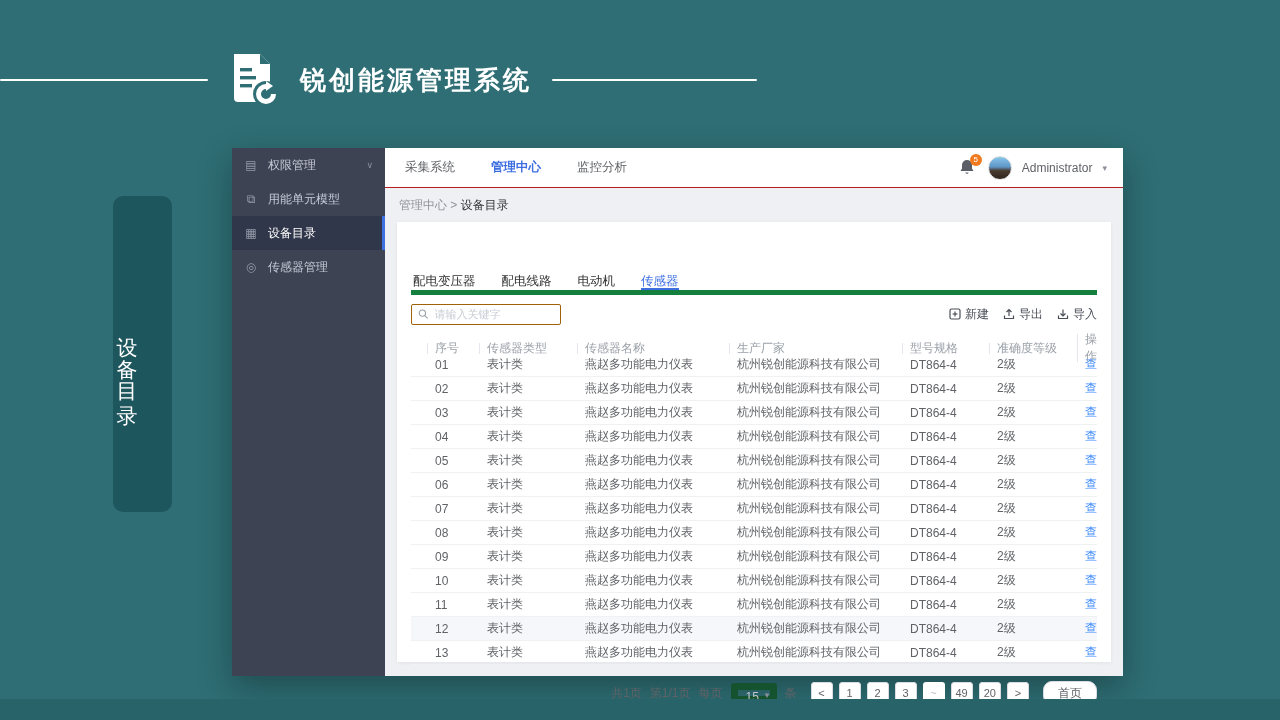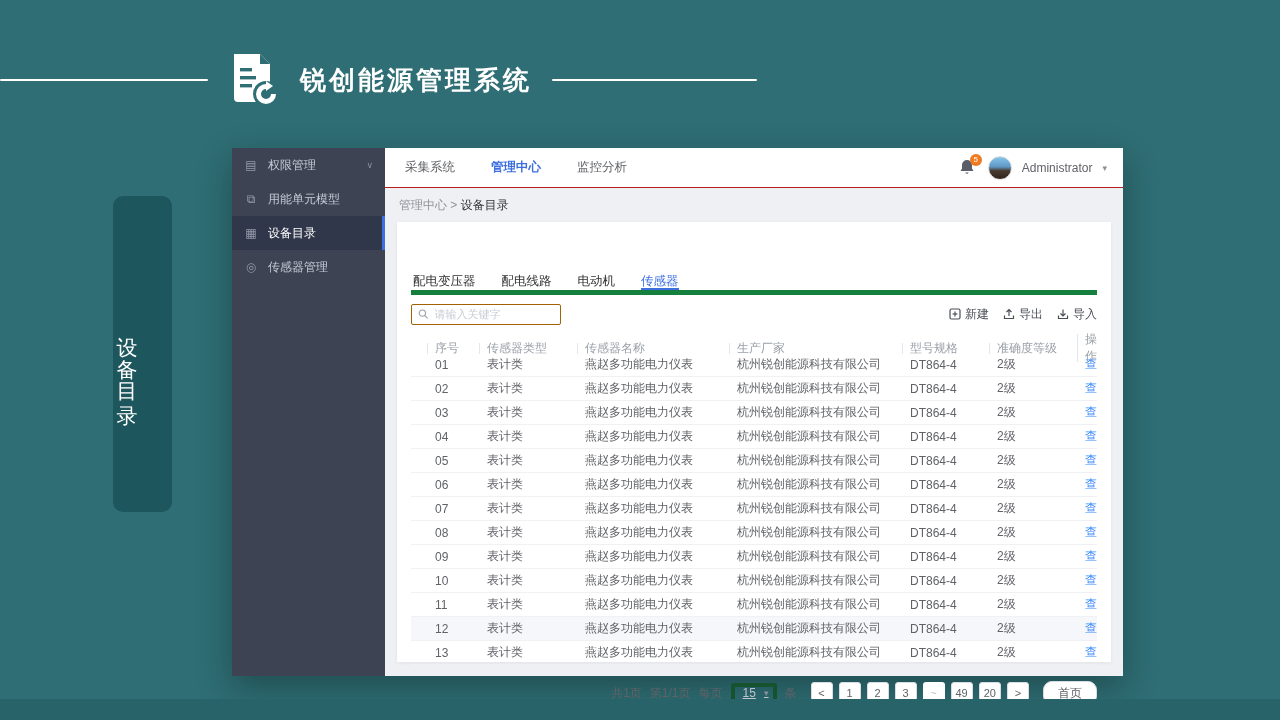--- a/index.html
+++ b/index.html
@@ -72,21 +72,21 @@
   .th { font-size:12px; color:#9aa0a8; position:relative; padding-left:8px; }
   .th::before { content:""; position:absolute; left:0; top:3px; bottom:3px; width:1px; background:#e4e7ed; }
   .trow { height:24px; border-bottom:1px solid #f0f1f3; }
   .trow:nth-child(12) { background:#f5f7fa; }
   .td { font-size:12px; color:#606266; padding-left:8px; white-space:nowrap; overflow:hidden; }
   .td.ops { display:flex; gap:8px; }
   .lnk-view { color:#3f8cff; cursor:pointer; text-decoration:none; }
 
   .pagination { margin-top:16px; display:flex; align-items:center; gap:14px; font-size:12px; color:#606266; flex:0 0 auto; }
   .pg-summary { margin-left:auto; display:flex; align-items:center; gap:8px; }
-  .pg-size { width:46px; height:20px; border:4px solid #14532d; border-radius:3px; display:flex; align-items:center; padding:0 4px 0 8px; color:#c0c4cc; gap:6px;text-decoration:underline; }
+  .pg-size { width:46px; height:20px; border:7px solid #14532d; border-radius:3px; display:flex; align-items:flex-start; padding:0 4px 0 8px; color:#c0c4cc; gap:6px;text-decoration:underline; }
   .pg-size .caret { margin-left:auto; }
   .pager { display:flex; align-items:center; gap:6px; }
   .pg-box { min-width:22px; height:22px; border:1px solid #d9dce2; border-radius:3px; background:#fff; display:flex; align-items:center; justify-content:center; font-size:11px; color:#606266; cursor:pointer; padding:0 4px; }
   .pg-box.sep { border:none; color:#b8bcc4; cursor:default; }
   .pg-first { height:24px; border:1px solid #d9dce2; border-radius:9px; background:#fff; padding:0 14px; font-size:12px; color:#606266; cursor:pointer; display:flex; align-items:center; }
 
   .bottom-band { position:absolute; left:0; bottom:0; width:1280px; height:21px; background:#29636a; }
   svg { display:block; }
 </style>
 </head>

